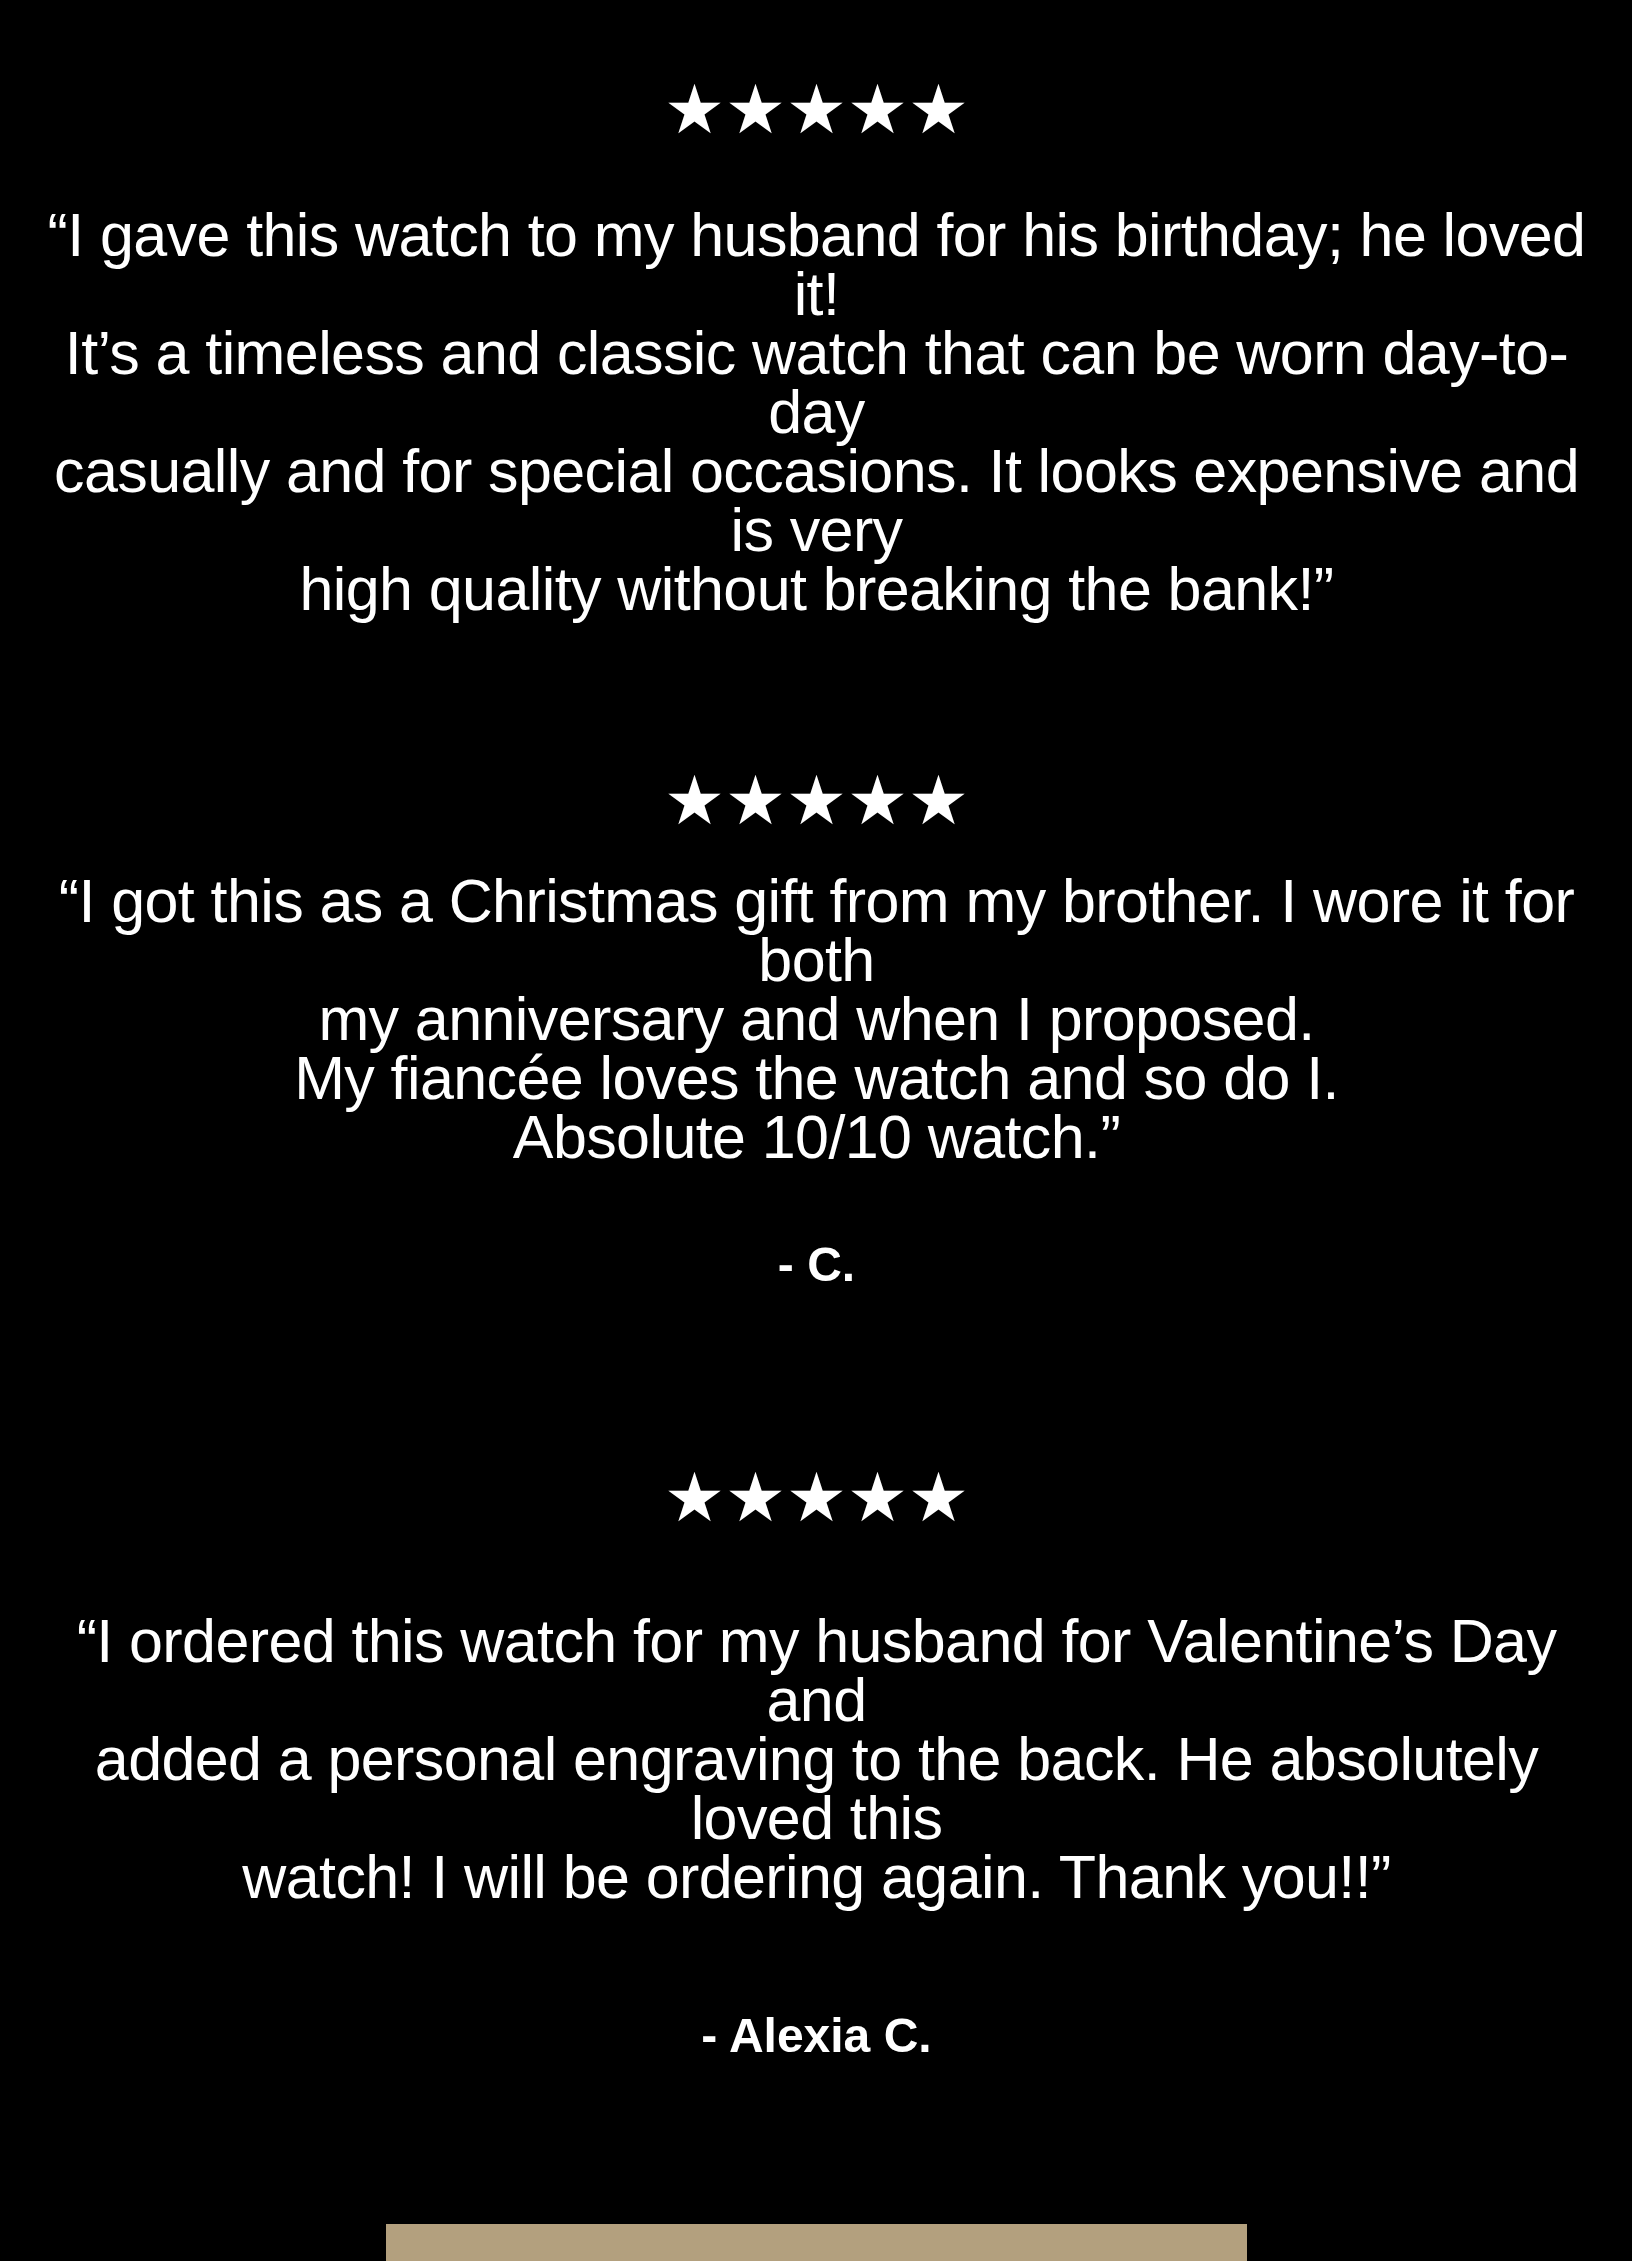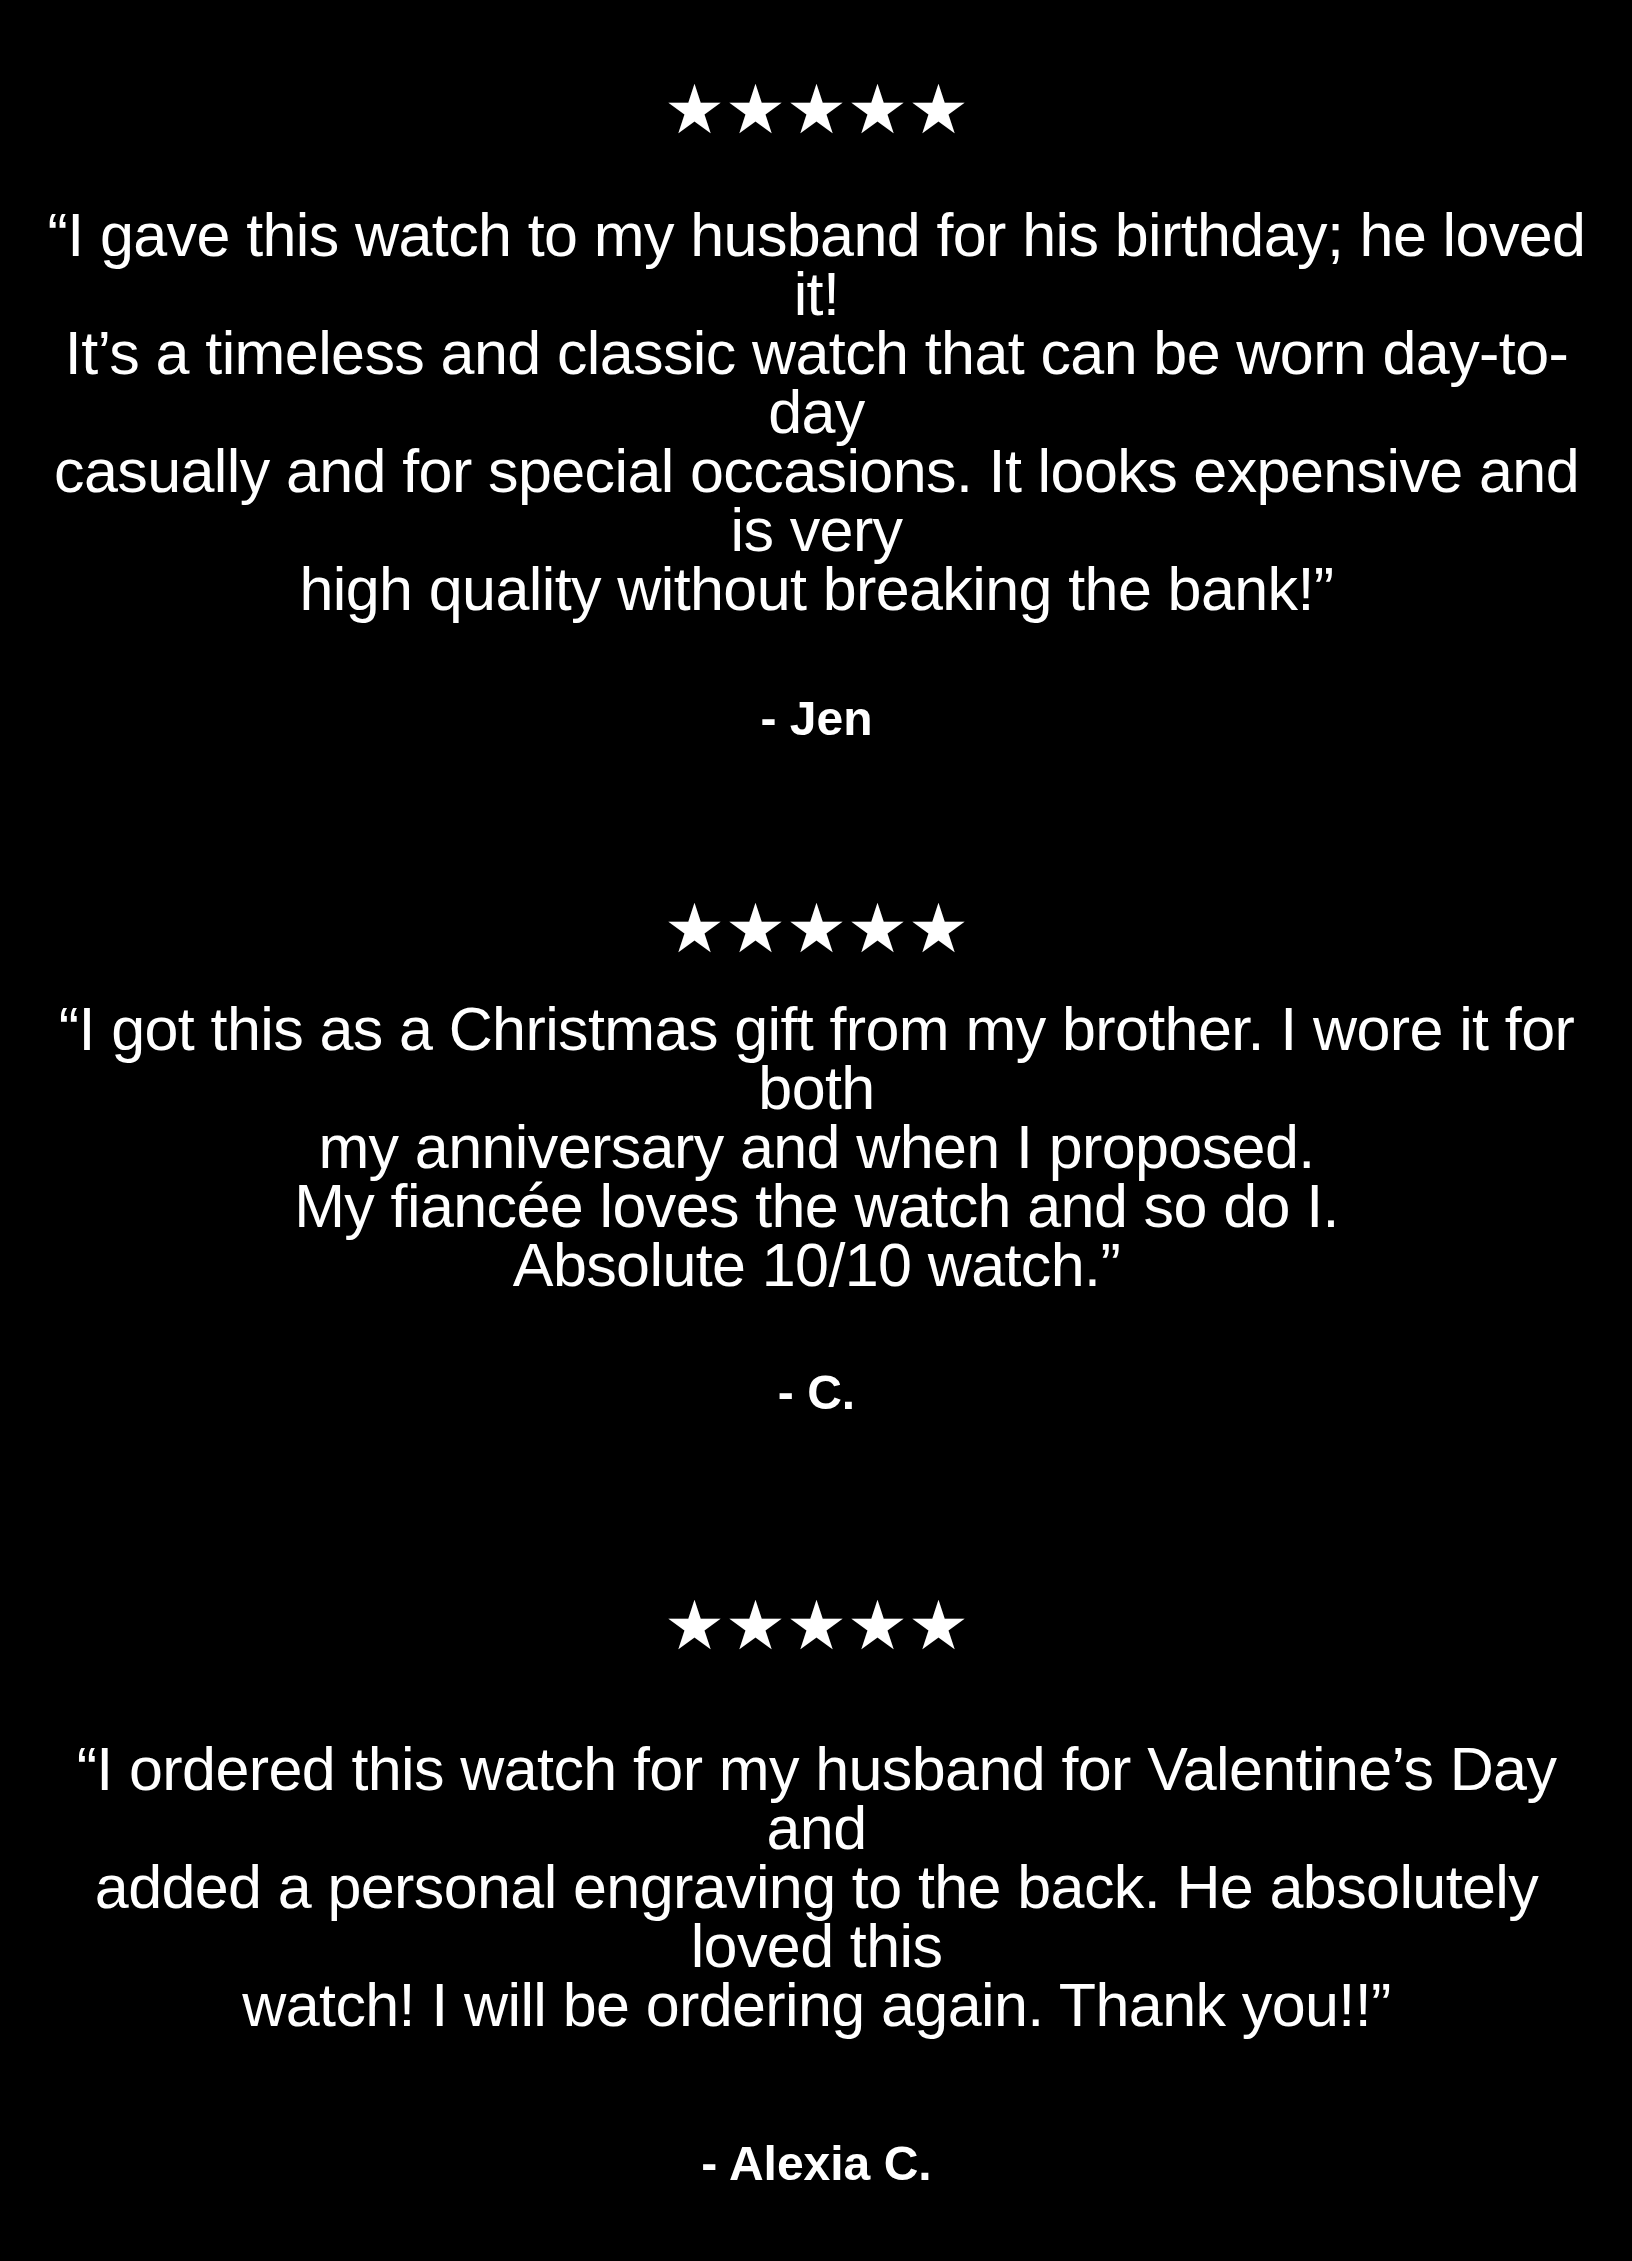--- a/index.html
+++ b/index.html
@@ -74,21 +74,20 @@
 <body>
 
 <div class="page">
 
   <section class="testimonial testimonial-1">
     <div class="stars">★★★★★</div>
     <blockquote class="quote">“I gave this watch to my husband for his birthday; he loved it!
 It’s a timeless and classic watch that can be worn day-to-day
 casually and for special occasions. It looks expensive and is very
 high quality without breaking the bank!”</blockquote>
-    <div class="attribution">- Jen</div>
   </section>
 
   <section class="testimonial testimonial-2">
     <div class="stars">★★★★★</div>
     <blockquote class="quote">“I got this as a Christmas gift from my brother. I wore it for both
 my anniversary and when I proposed.
 My fiancée loves the watch and so do I.
 Absolute 10/10 watch.”</blockquote>
     <div class="attribution">- C.</div>
   </section>

